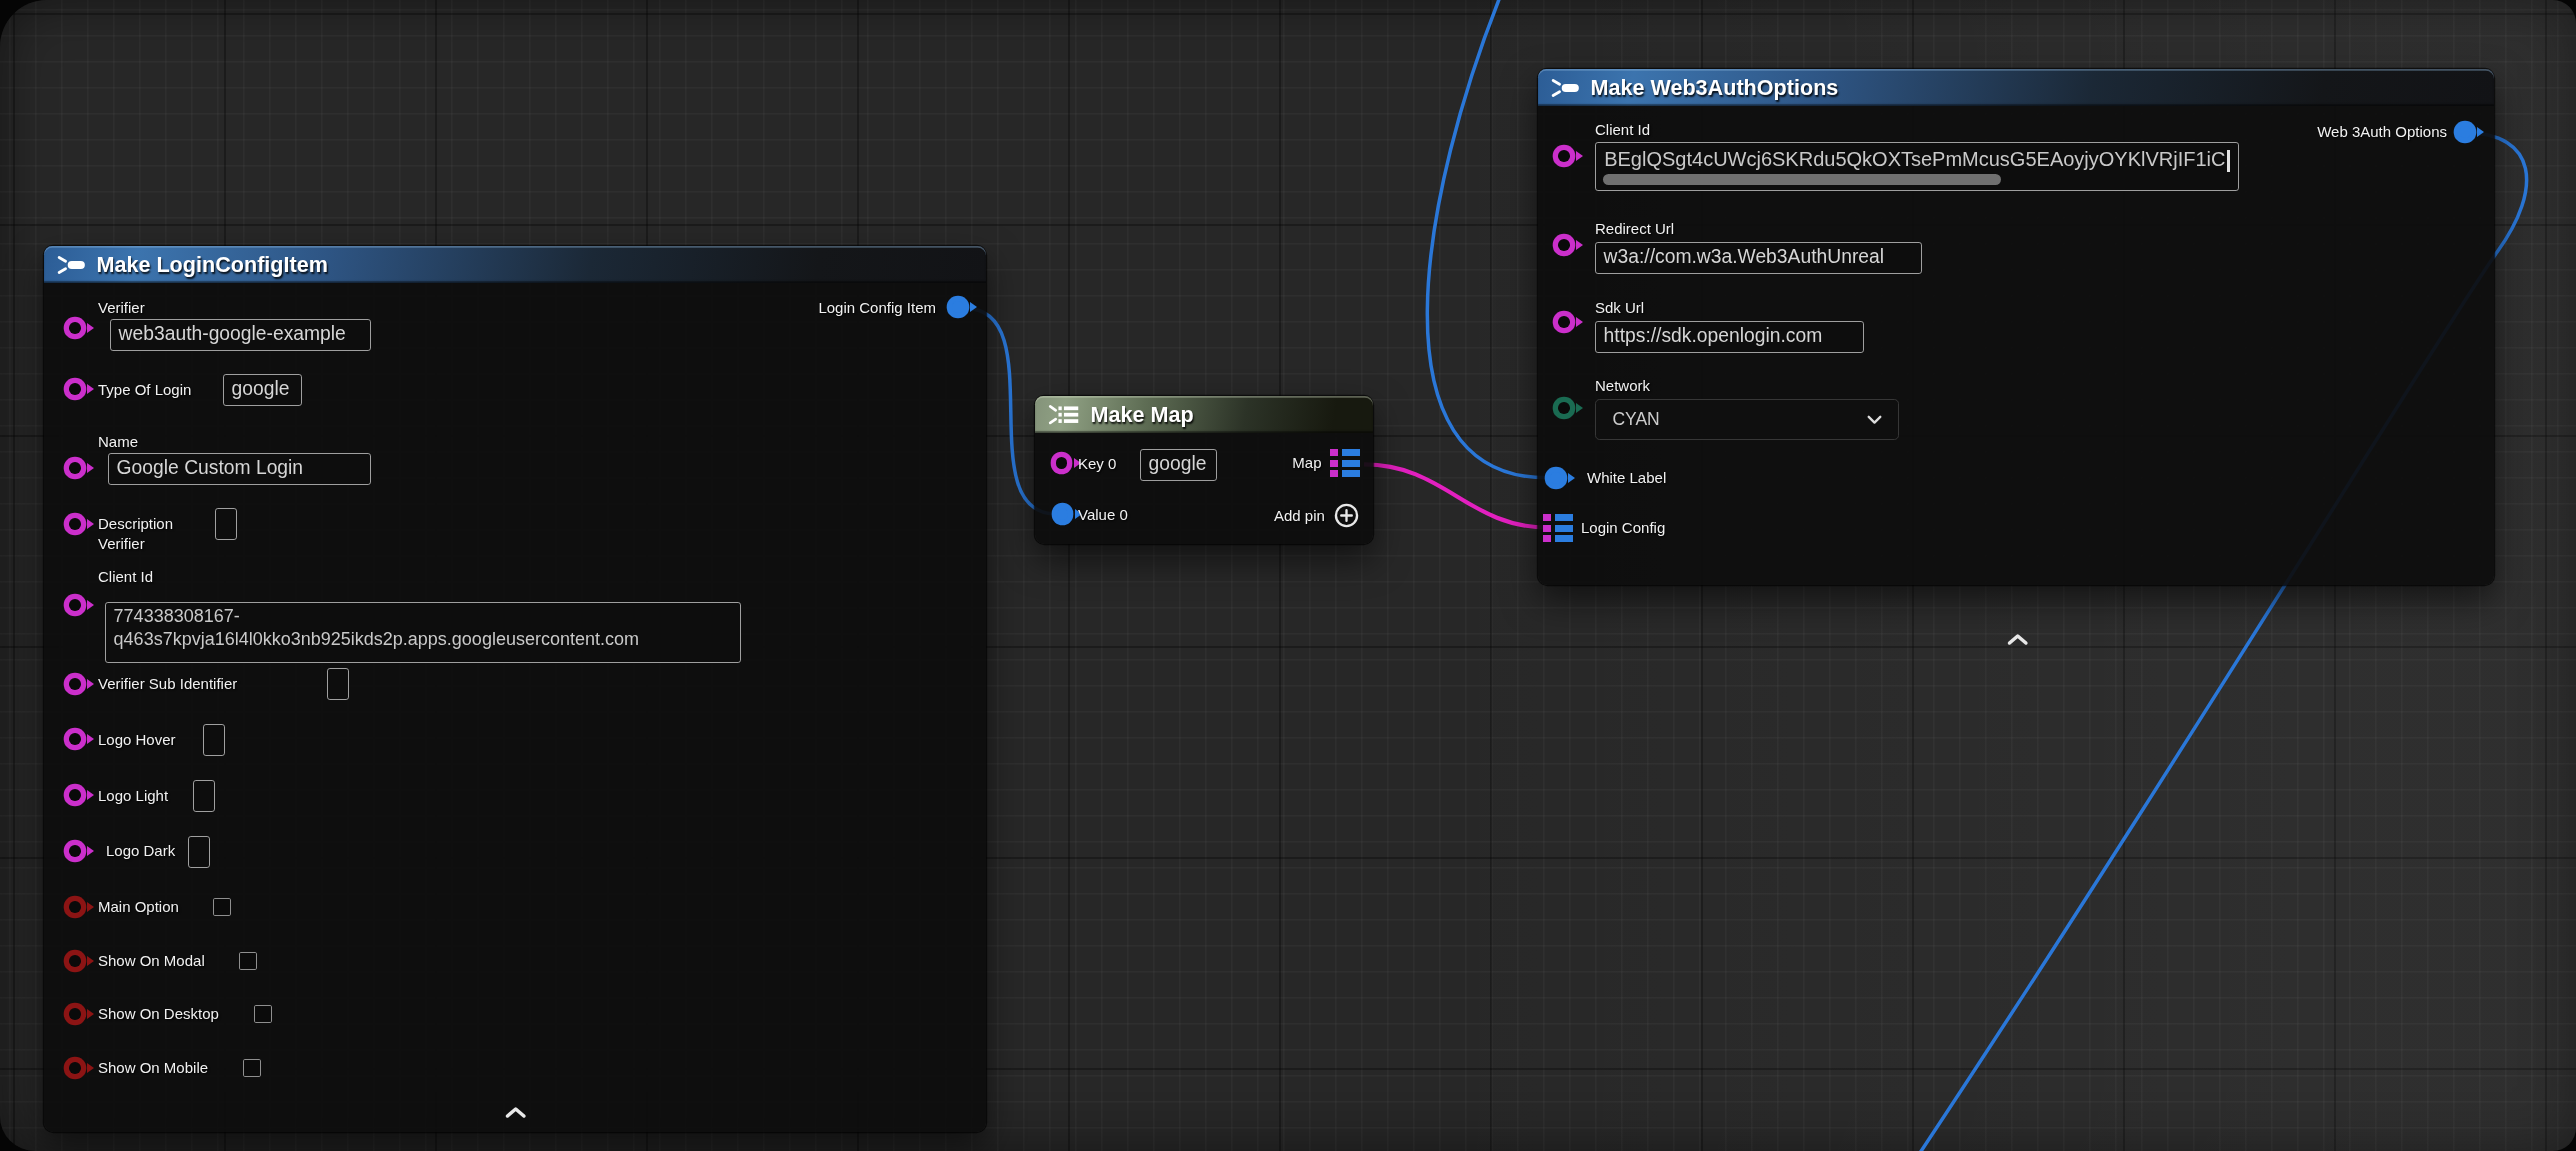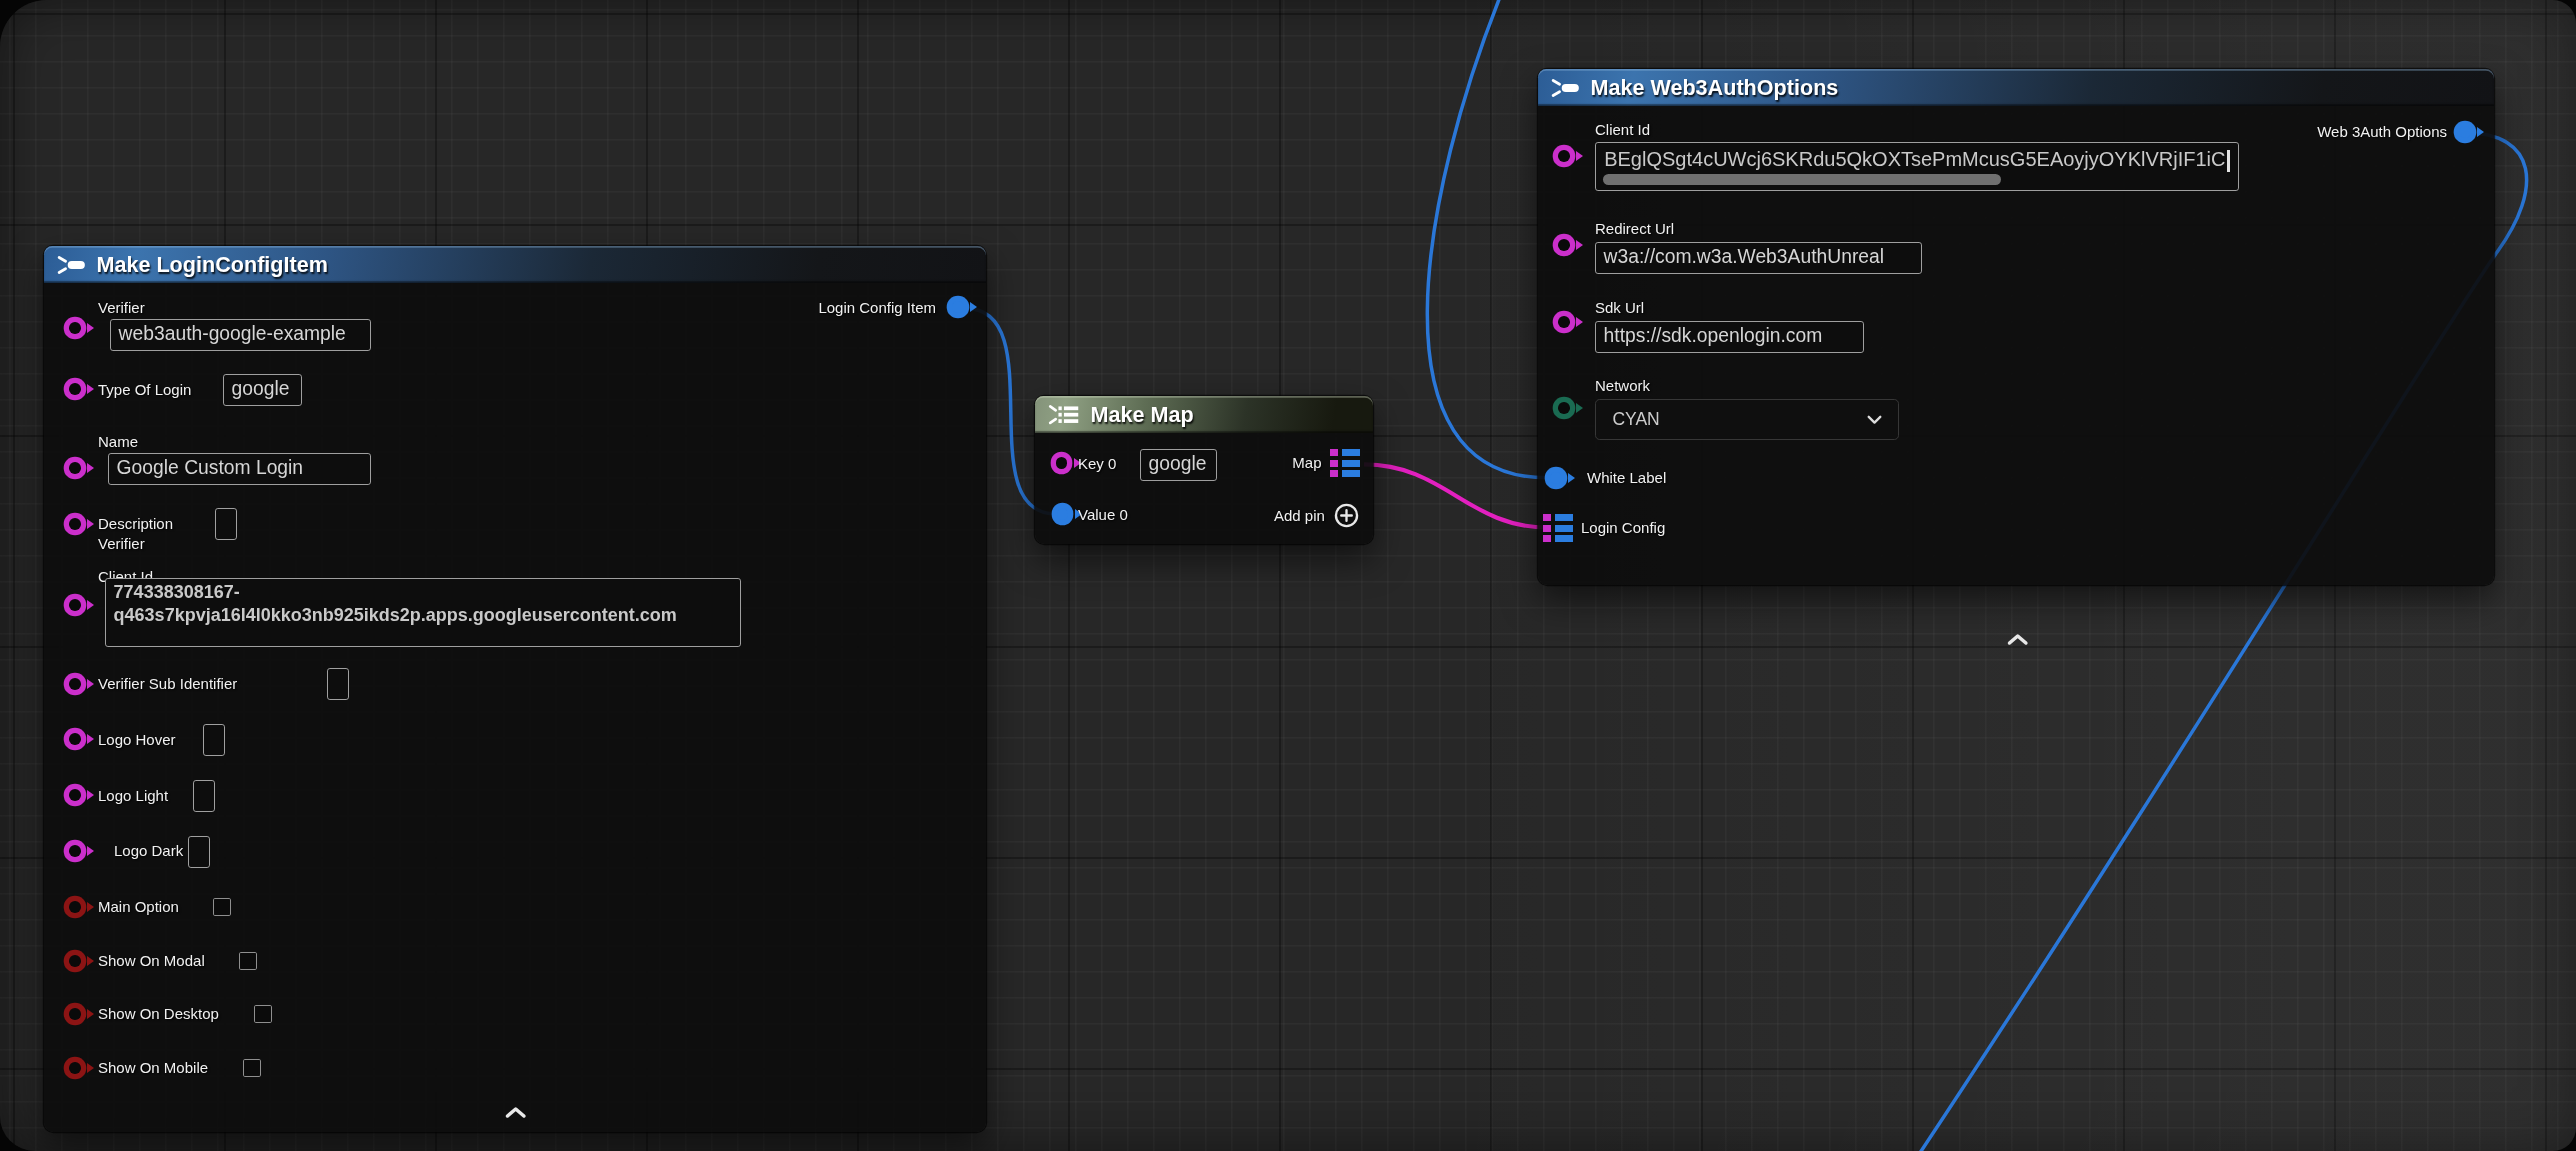--- a/index.html
+++ b/index.html
@@ -104,39 +104,39 @@
     <span class="lbl" style="left:54px;top:185px;">Name</span>
     <span class="pin c-str" style="left:25px;top:216px;"></span>
     <div class="tbox" style="left:64px;top:207px;width:263px;">Google Custom Login</div>
 
     <span class="pin c-str" style="left:25px;top:272px;"></span>
     <span class="lbl" style="left:54px;top:267px;">Description</span>
     <div class="sbox" style="left:171px;top:262px;"></div>
 
     <span class="lbl" style="left:54px;top:320px;">Client Id</span>
     <span class="pin c-str" style="left:25px;top:353px;"></span>
-    <div class="mlbox" style="left:61px;top:332px;width:636px;height:69px;font-weight:bold;">
+    <div class="mlbox" style="left:61px;top:356px;width:636px;height:61px;">
       <div>774338308167-</div>
       <div>q463s7kpvja16l4l0kko3nb925ikds2p.apps.googleusercontent.com</div>
     </div>
 
     <span class="pin c-str" style="left:25px;top:432px;"></span>
     <span class="lbl" style="left:54px;top:427px;">Verifier Sub Identifier</span>
     <div class="sbox" style="left:283px;top:422px;"></div>
 
     <span class="pin c-str" style="left:25px;top:487px;"></span>
     <span class="lbl" style="left:54px;top:483px;">Logo Hover</span>
     <div class="sbox" style="left:159px;top:478px;"></div>
 
     <span class="pin c-str" style="left:25px;top:543px;"></span>
     <span class="lbl" style="left:54px;top:539px;">Logo Light</span>
     <div class="sbox" style="left:149px;top:534px;"></div>
 
     <span class="pin c-str" style="left:25px;top:599px;"></span>
-    <span class="lbl" style="left:70px;top:594px;">Logo Dark</span>
+    <span class="lbl" style="left:62px;top:594px;">Logo Dark</span>
     <div class="sbox" style="left:144px;top:590px;"></div>
 
     <span class="pin c-bool" style="left:25px;top:655px;"></span>
     <span class="lbl" style="left:54px;top:650px;">Main Option</span>
     <div class="cbox" style="left:169px;top:652px;"></div>
 
     <span class="pin c-bool" style="left:25px;top:709px;"></span>
     <span class="lbl" style="left:54px;top:704px;">Show On Modal</span>
     <div class="cbox" style="left:195px;top:706px;"></div>
 

